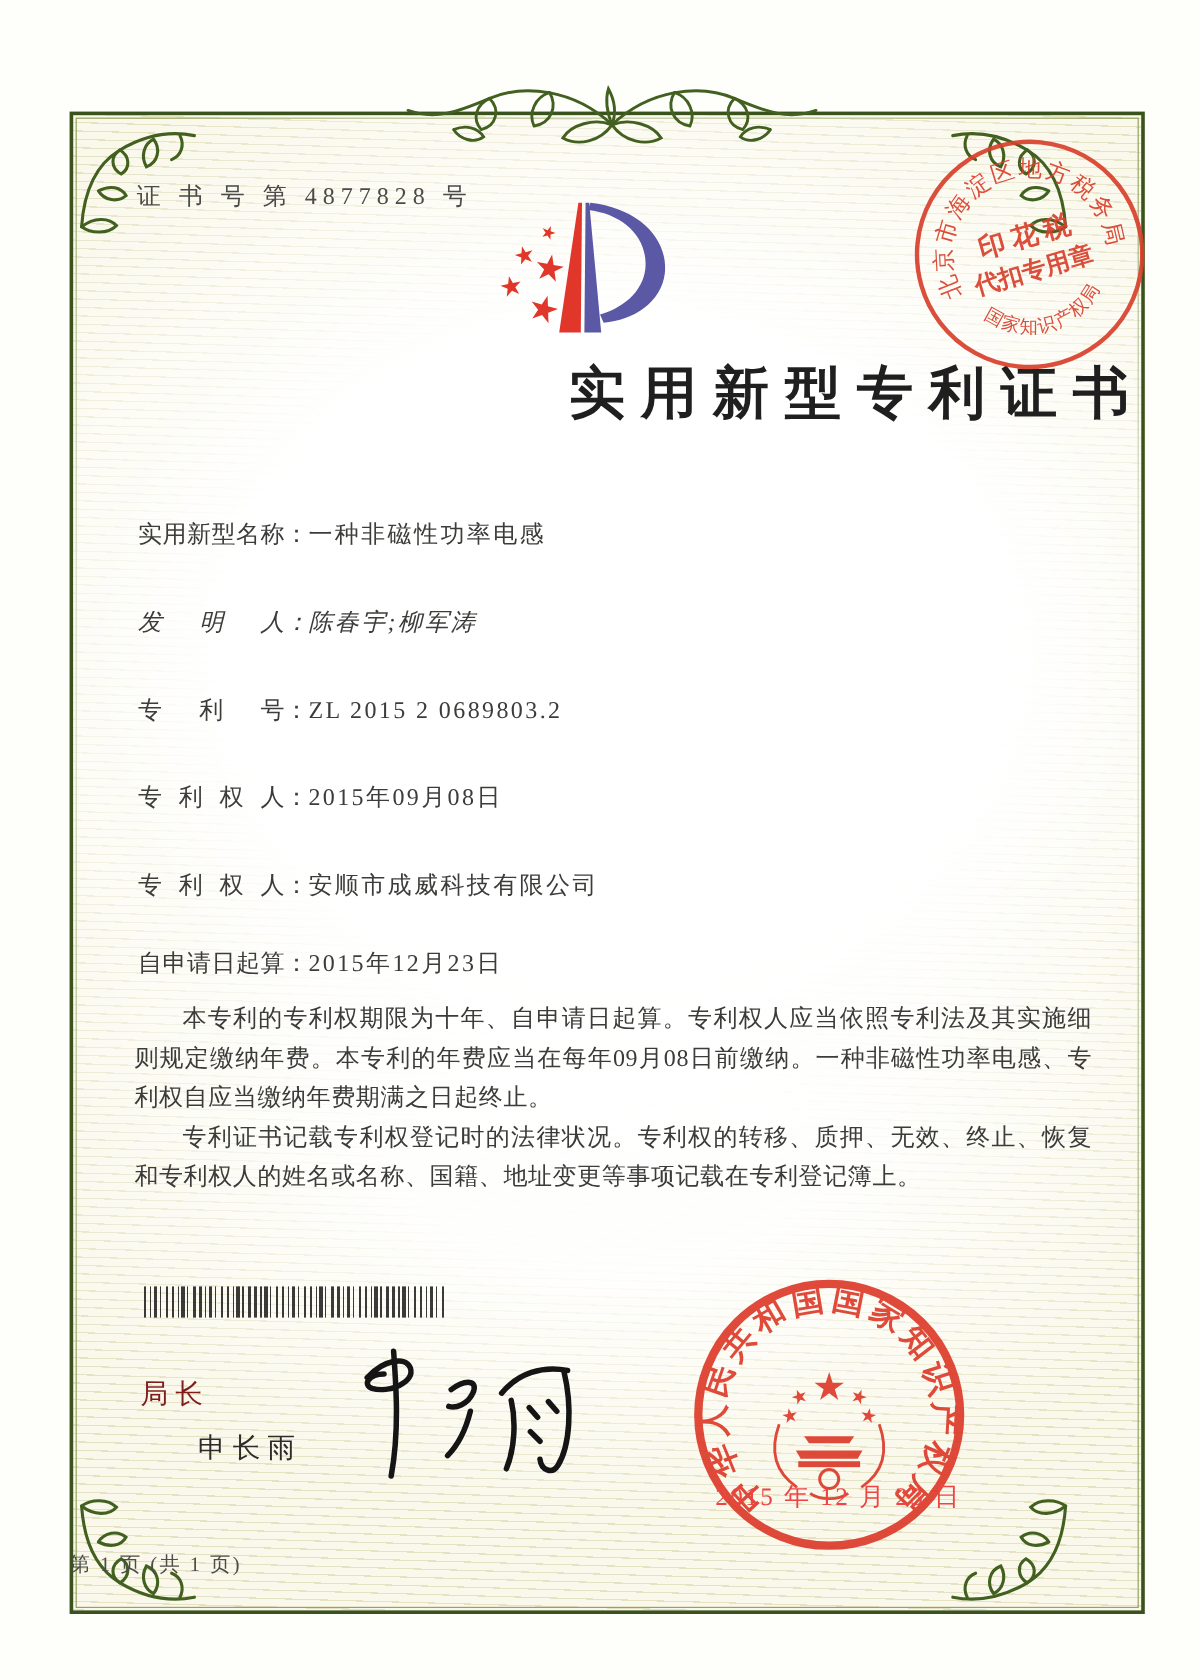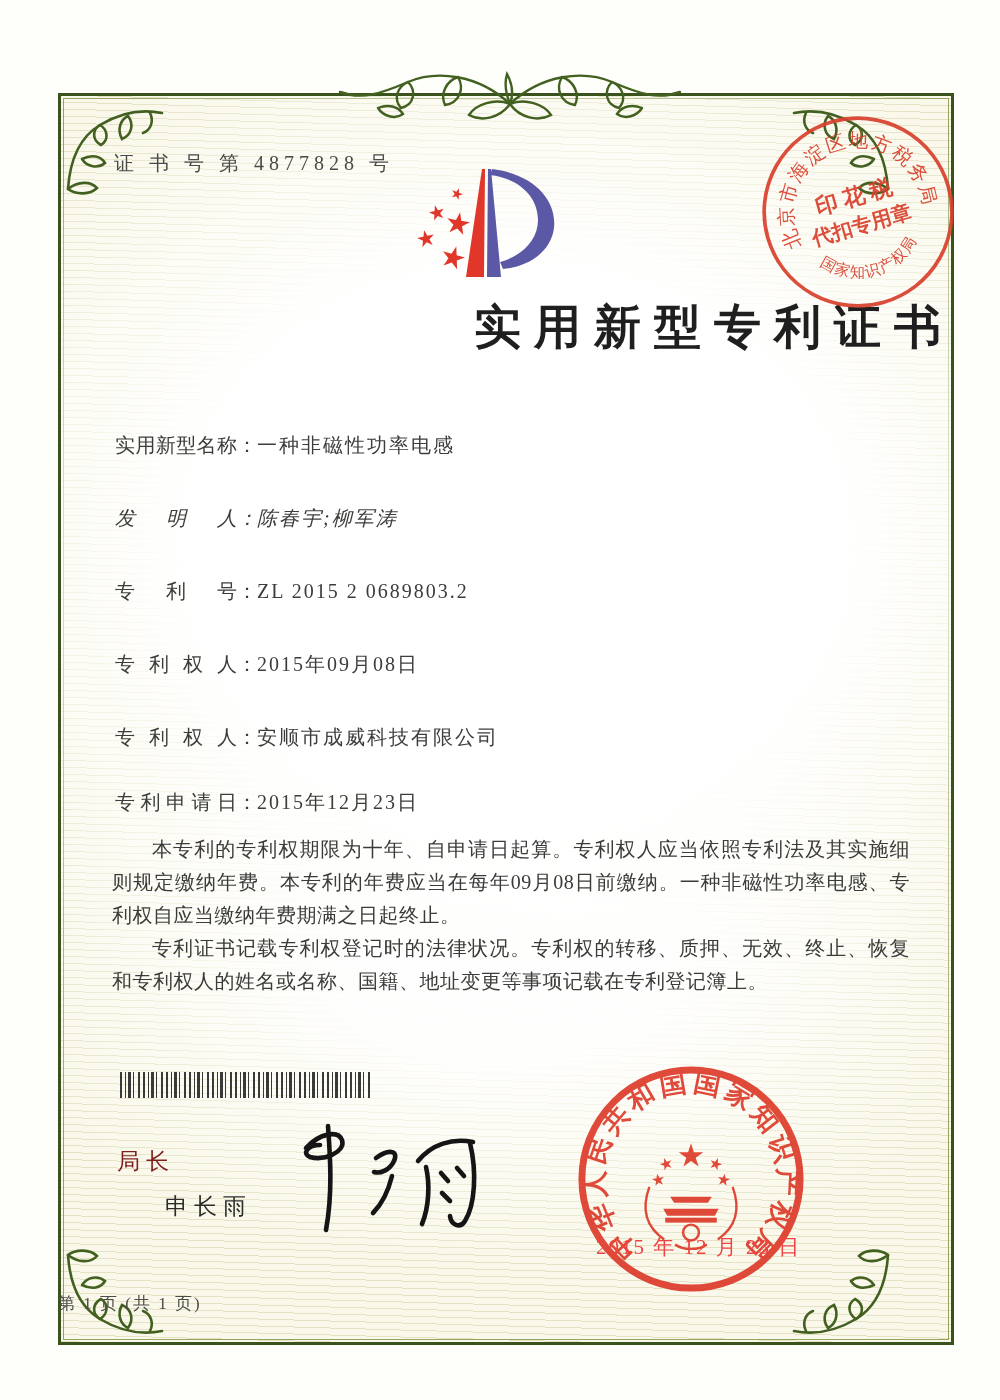--- a/index.html
+++ b/index.html
@@ -187,21 +187,21 @@
     <div class="frow">
       <span class="flabel">专利号</span><span class="fcolon">：</span><span class="fvalue">ZL 2015 2 0689803.2</span>
     </div>
     <div class="frow">
       <span class="flabel">专利权人</span><span class="fcolon">：</span><span class="fvalue">2015年09月08日</span>
     </div>
     <div class="frow">
       <span class="flabel">专利权人</span><span class="fcolon">：</span><span class="fvalue">安顺市成威科技有限公司</span>
     </div>
     <div class="frow">
-      <span class="flabel">专利申请日</span><span class="fcolon">：</span><span class="fvalue">2015年12月23日</span>
+      <span class="flabel">自申请日起算</span><span class="fcolon">：</span><span class="fvalue">2015年12月23日</span>
     </div>
   </div>
 
   <div class="body-text">
     <p>本专利的专利权期限为十年、自申请日起算。专利权人应当依照专利法及其实施细则规定缴纳年费。本专利的年费应当在每年09月08日前缴纳。一种非磁性功率电感、专利权自应当缴纳年费期满之日起终止。</p>
     <p>专利证书记载专利权登记时的法律状况。专利权的转移、质押、无效、终止、恢复和专利权人的姓名或名称、国籍、地址变更等事项记载在专利登记簿上。</p>
   </div>
 
   <div class="barcode"></div>
 

